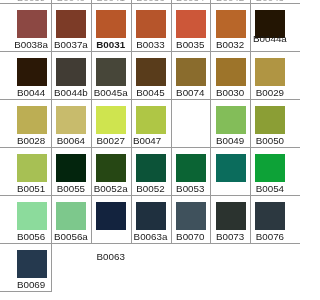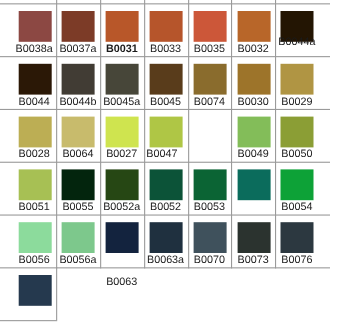--- a/index.html
+++ b/index.html
@@ -169,20 +169,21 @@
     <div class="cell" style="left: 210.2px; top: 195px; width: 39.8px; height: 48px;">
       <div class="chip" style="left: 5.4px; top: 6.8px; width: 30px; height: 28.5px; background: rgb(43, 51, 47);"></div>
       <span class="code" style="top: 37.1px; color: rgb(27, 27, 27);">B0073</span>
     </div>
     <div class="cell" style="left: 250px; top: 195px; width: 39.8px; height: 48px;">
       <div class="chip" style="left: 5.4px; top: 6.8px; width: 30px; height: 28.5px; background: rgb(44, 56, 64);"></div>
       <span class="code" style="top: 37.1px; color: rgb(27, 27, 27);">B0076</span>
     </div>
     <div class="cell" style="left: 11.2px; top: 243px; width: 39.8px; height: 48px;">
       <div class="chip" style="left: 5.4px; top: 6.8px; width: 30px; height: 28.5px; background: rgb(37, 57, 78);"></div>
+      <span class="code" style="top: 37.1px; color: rgb(27, 27, 27);">B0069</span>
     </div>
     <div class="rule" style="top: 3px; left: 0px; width: 300px; background: rgb(154, 154, 154);"></div>
     <div class="rule" style="top: 51px; left: 0px; width: 300px; background: rgb(154, 154, 154);"></div>
     <div class="rule" style="top: 99px; left: 0px; width: 300px; background: rgb(154, 154, 154);"></div>
     <div class="rule" style="top: 147px; left: 0px; width: 300px; background: rgb(154, 154, 154);"></div>
     <div class="rule" style="top: 195px; left: 0px; width: 300px; background: rgb(154, 154, 154);"></div>
     <div class="rule" style="top: 243px; left: 0px; width: 300px; background: rgb(154, 154, 154);"></div>
     <div class="rule" style="top: 291px; left: 0px; width: 51.8px; background: rgb(154, 154, 154);"></div>
     <div class="vrule" style="left: 51px; top: 0px; height: 244px; background: rgb(154, 154, 154);"></div>
     <div class="vrule" style="left: 91px; top: 0px; height: 244px; background: rgb(154, 154, 154);"></div>

